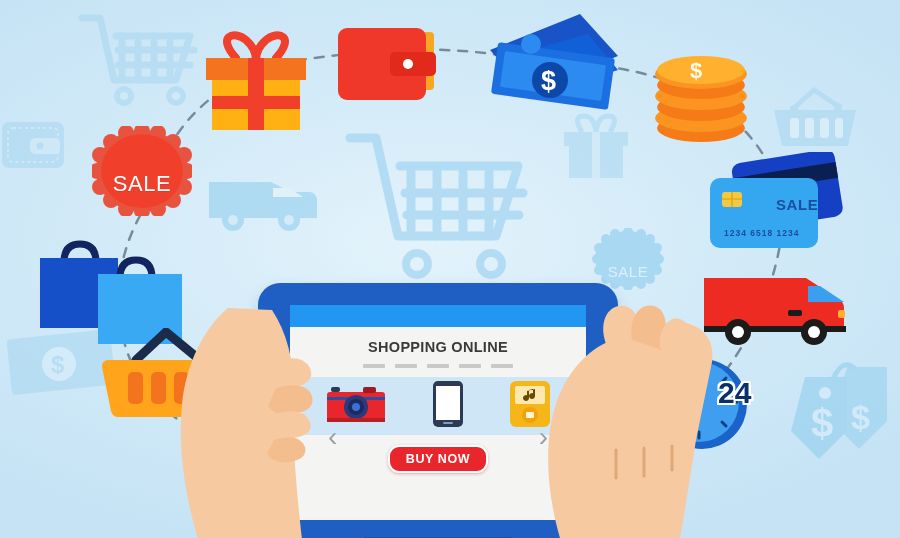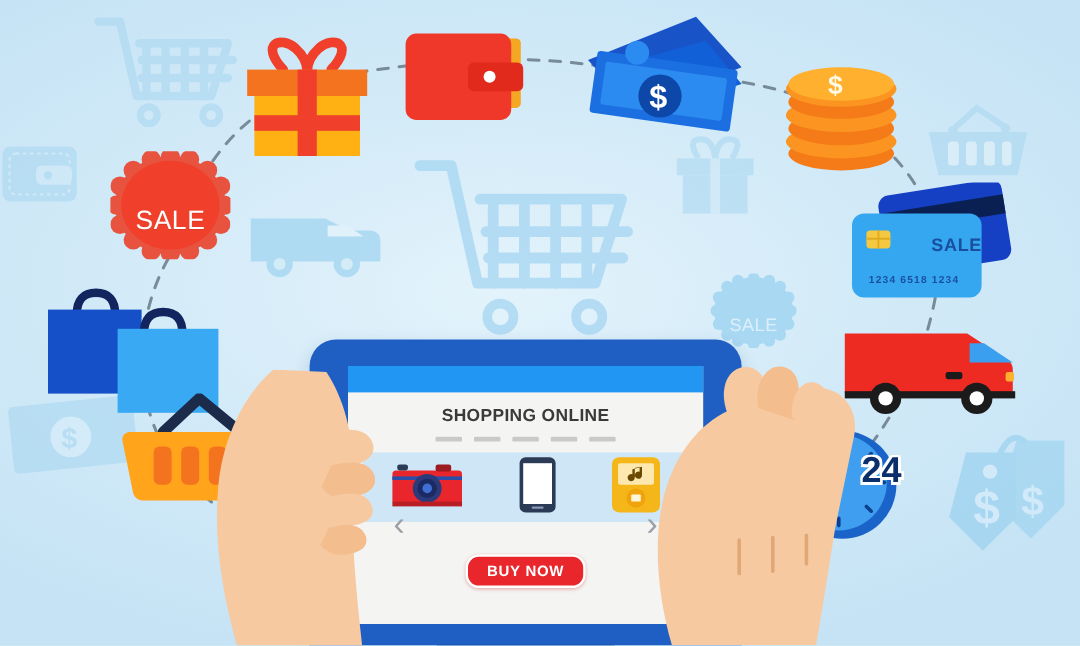--- a/index.html
+++ b/index.html
@@ -58,21 +58,21 @@
   .screen-title{
     text-align:center;margin-top:12px;font-size:14.5px;font-weight:bold;
     letter-spacing:.3px;color:#3a3a3a;font-family:"Liberation Sans",sans-serif;
   }
   .screen-lines{display:flex;justify-content:center;gap:10px;margin-top:9px;}
   .screen-lines i{display:block;width:22px;height:4px;background:#c9c9c9;border-radius:1px;}
   .carousel{
     margin:9px 12px 0 12px;height:58px;background:#cfe6f7;
     display:flex;align-items:center;justify-content:space-around;
   }
-  .buy-wrap{display:flex;justify-content:center;margin-top:27px;text-align:right;}
+  .buy-wrap{display:flex;justify-content:center;margin-top:10px;text-align:right;}
   .buy-btn{
     background:#e8262c;color:#fff;font-weight:bold;font-size:12.5px;letter-spacing:.6px;
     padding:5px 16px;border-radius:11px;border:2px solid #fff;
     font-family:"Liberation Sans",sans-serif;box-shadow:0 1px 3px rgba(200,30,30,.35);
   }
   .arrow{
     position:absolute;top:118px;color:#9aa0a6;font-size:28px;font-weight:300;
     font-family:"Liberation Sans",sans-serif;line-height:1;
   }
   .arrow-l{left:38px;}

